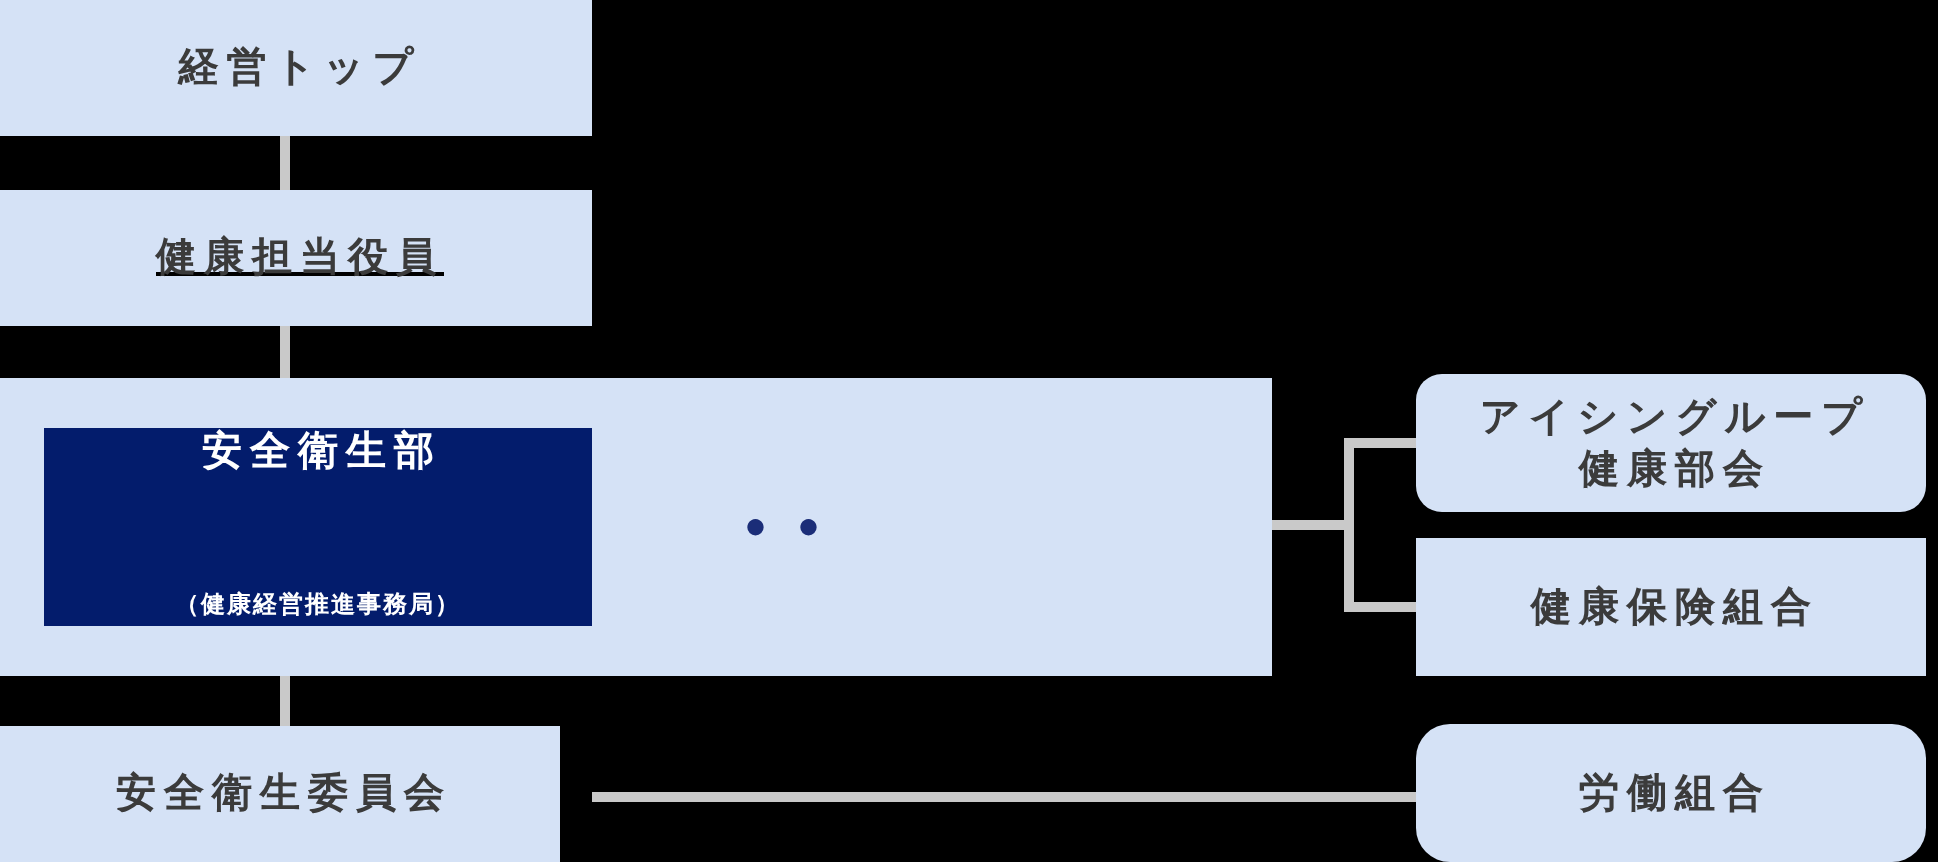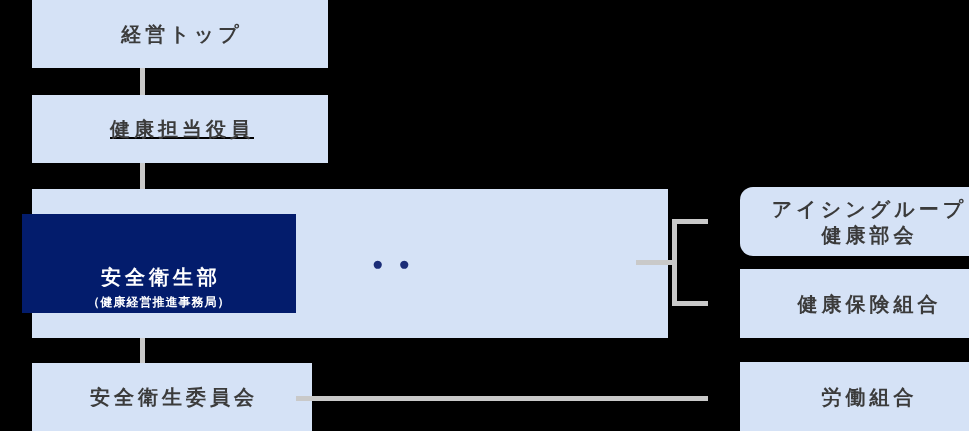--- a/index.html
+++ b/index.html
@@ -12,21 +12,20 @@
     font-family: "Liberation Sans", "DejaVu Sans", sans-serif;
   }
   .box {
     position: absolute;
     background: #d5e2f6;
     display: flex;
     flex-direction: column;
     align-items: center;
     justify-content: center;
     box-sizing: border-box;
-    margin-left: 32px;
   }
   .label {
     color: #3b3b3b;
     font-size: 20px;
     font-weight: bold;
     letter-spacing: 4px;
     text-indent: 4px;
     text-align: center;
     line-height: 26px;
     white-space: nowrap;
@@ -38,21 +37,21 @@
   #box-health-officer  { left: 0;   top: 95px;  width: 296px; height: 68px; text-decoration: underline; }
   #box-main-panel      { left: 0;   top: 189px; width: 636px; height: 149px; }
   #box-safety-committee{ left: 0;   top: 363px; width: 280px; height: 68px; }
 
   
   #box-navy {
     position: absolute;
     left: 22px; top: 214px; width: 274px; height: 99px;
     background: #031c6c;
     display: flex; flex-direction: column;
-    align-items: center; justify-content: flex-end;
+    align-items: center; justify-content: space-between;
   }
   #box-navy .navy-line1 {
     color: #ffffff; font-size: 20px; font-weight: bold;
     letter-spacing: 4px; text-indent: 4px; line-height: 24px; white-space: nowrap;
   }
   #box-navy .navy-line2 {
     color: #ffffff; font-size: 12px; font-weight: bold;
     letter-spacing: 1px; line-height: 22px; margin-top: 2px; white-space: nowrap;
   }
 
@@ -62,21 +61,21 @@
     left: 372px; top: 189px; height: 149px;
     display: flex; align-items: center; gap: 14px;
   }
   .staff-item { display: flex; align-items: center; white-space: nowrap; }
   .staff-bullet { color: #1b2d78; font-size: 19px; font-weight: bold; margin-right: 1px; }
   .staff-label  { color: #3b3b3b; font-size: 20px; font-weight: bold; letter-spacing: 1px; }
 
   
   #box-aisin-group     { left: 708px; top: 187px; width: 255px; height: 69px; border-radius: 13px; }
   #box-health-insurance{ left: 708px; top: 269px; width: 255px; height: 69px; }
-  #box-labor-union     { left: 708px; top: 362px; width: 255px; height: 69px; }
+  #box-labor-union     { left: 708px; top: 362px; width: 255px; height: 69px; border-radius: 17px; }
 
   
   #conn-v1        { left: 140px; top: 68px;  width: 5px;  height: 27px; }
   #conn-v2        { left: 140px; top: 163px; width: 5px;  height: 26px; }
   #conn-v3        { left: 140px; top: 338px; width: 5px;  height: 25px; }
   #conn-mid-h     { left: 636px; top: 260px; width: 41px; height: 5px; }
   #conn-bracket-v { left: 672px; top: 219px; width: 5px;  height: 87px; }
   #conn-stub-top  { left: 672px; top: 219px; width: 36px; height: 5px; }
   #conn-stub-bot  { left: 672px; top: 301px; width: 36px; height: 5px; }
   #conn-bottom-h  { left: 296px; top: 396px; width: 412px; height: 5px; }

